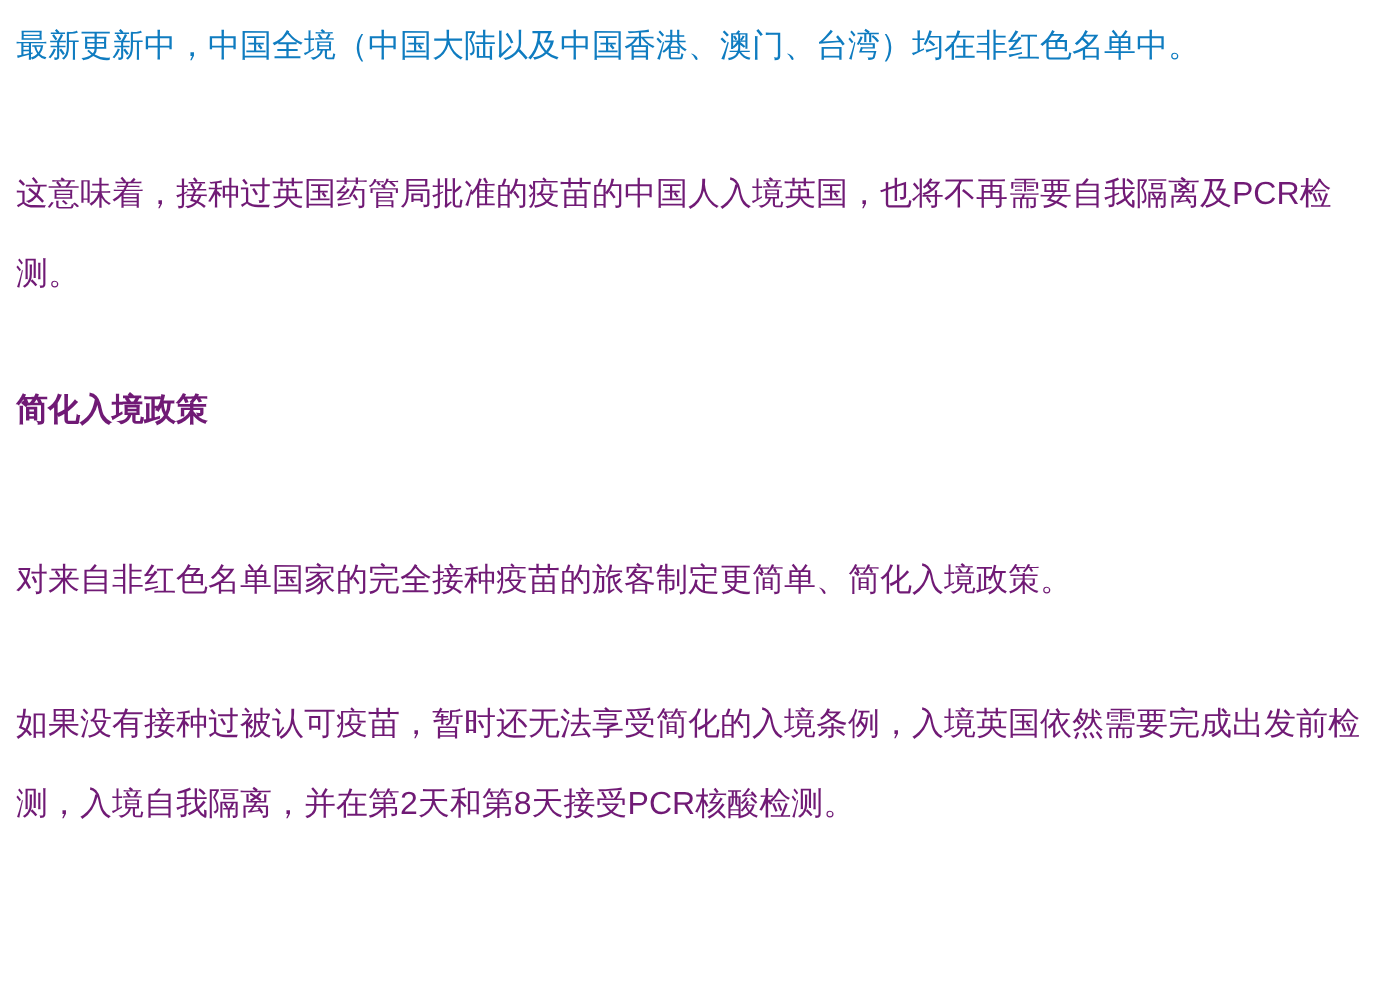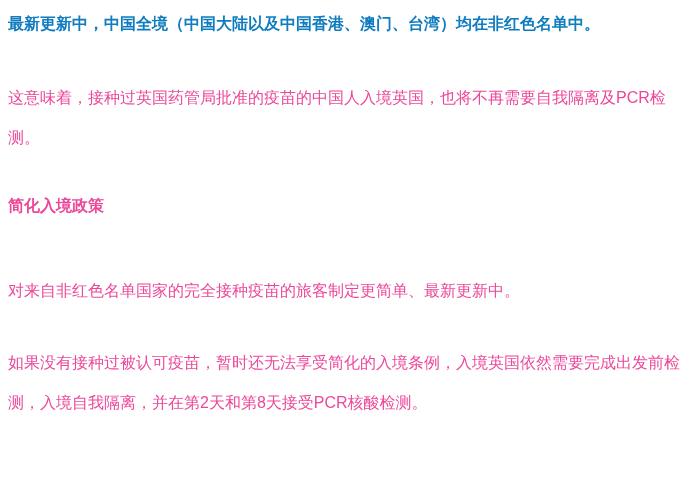--- a/index.html
+++ b/index.html
@@ -15,29 +15,29 @@
   }
   .article {
     box-sizing: border-box;
     width: 700px;
     padding: 4px 8px 0 8px;
   }
   .para {
     margin: 0;
     font-size: 16px;
     line-height: 40px;
-    color: #ec4899;
+    color: #701a75;
     letter-spacing: 0;
     text-align: left;
     word-break: normal;
     overflow-wrap: break-word;
   }
   .para.lead {
     color: #0f7cc0;
-    font-weight: bold;
+    font-weight: normal;
   }
   .para.subheading {
     font-weight: bold;
   }
   .bold-emphasis {
     font-weight: bold;
   }
   
   .mb-a { margin-bottom: 34px; }
   .mb-b { margin-bottom: 28px; }
@@ -50,18 +50,18 @@
 <body>
 
 <div class="article">
 
   <p class="para lead mb-a">最新更新中，中国全境（中国大陆以及中国香港、澳门、台湾）均在非红色名单中。</p>
 
   <p class="para mb-b">这意味着，接种过英国药管局批准的疫苗的中国人入境英国，也将不再需要自我隔离及PCR检测。</p>
 
   <p class="para subheading mb-c">简化入境政策</p>
 
-  <p class="para mb-d">对来自非红色名单国家的完全接种疫苗的旅客制定更简单、最新更新中。</p>
+  <p class="para mb-d">对来自非红色名单国家的完全接种疫苗的旅客制定更简单、简化入境政策。</p>
 
 
   <p class="para mb-f">如果没有接种过被认可疫苗，暂时还无法享受简化的入境条例，入境英国依然需要完成出发前检测，入境自我隔离，并在第2天和第8天接受PCR核酸检测。</p>
 
 </div>
 
 </body></html>

